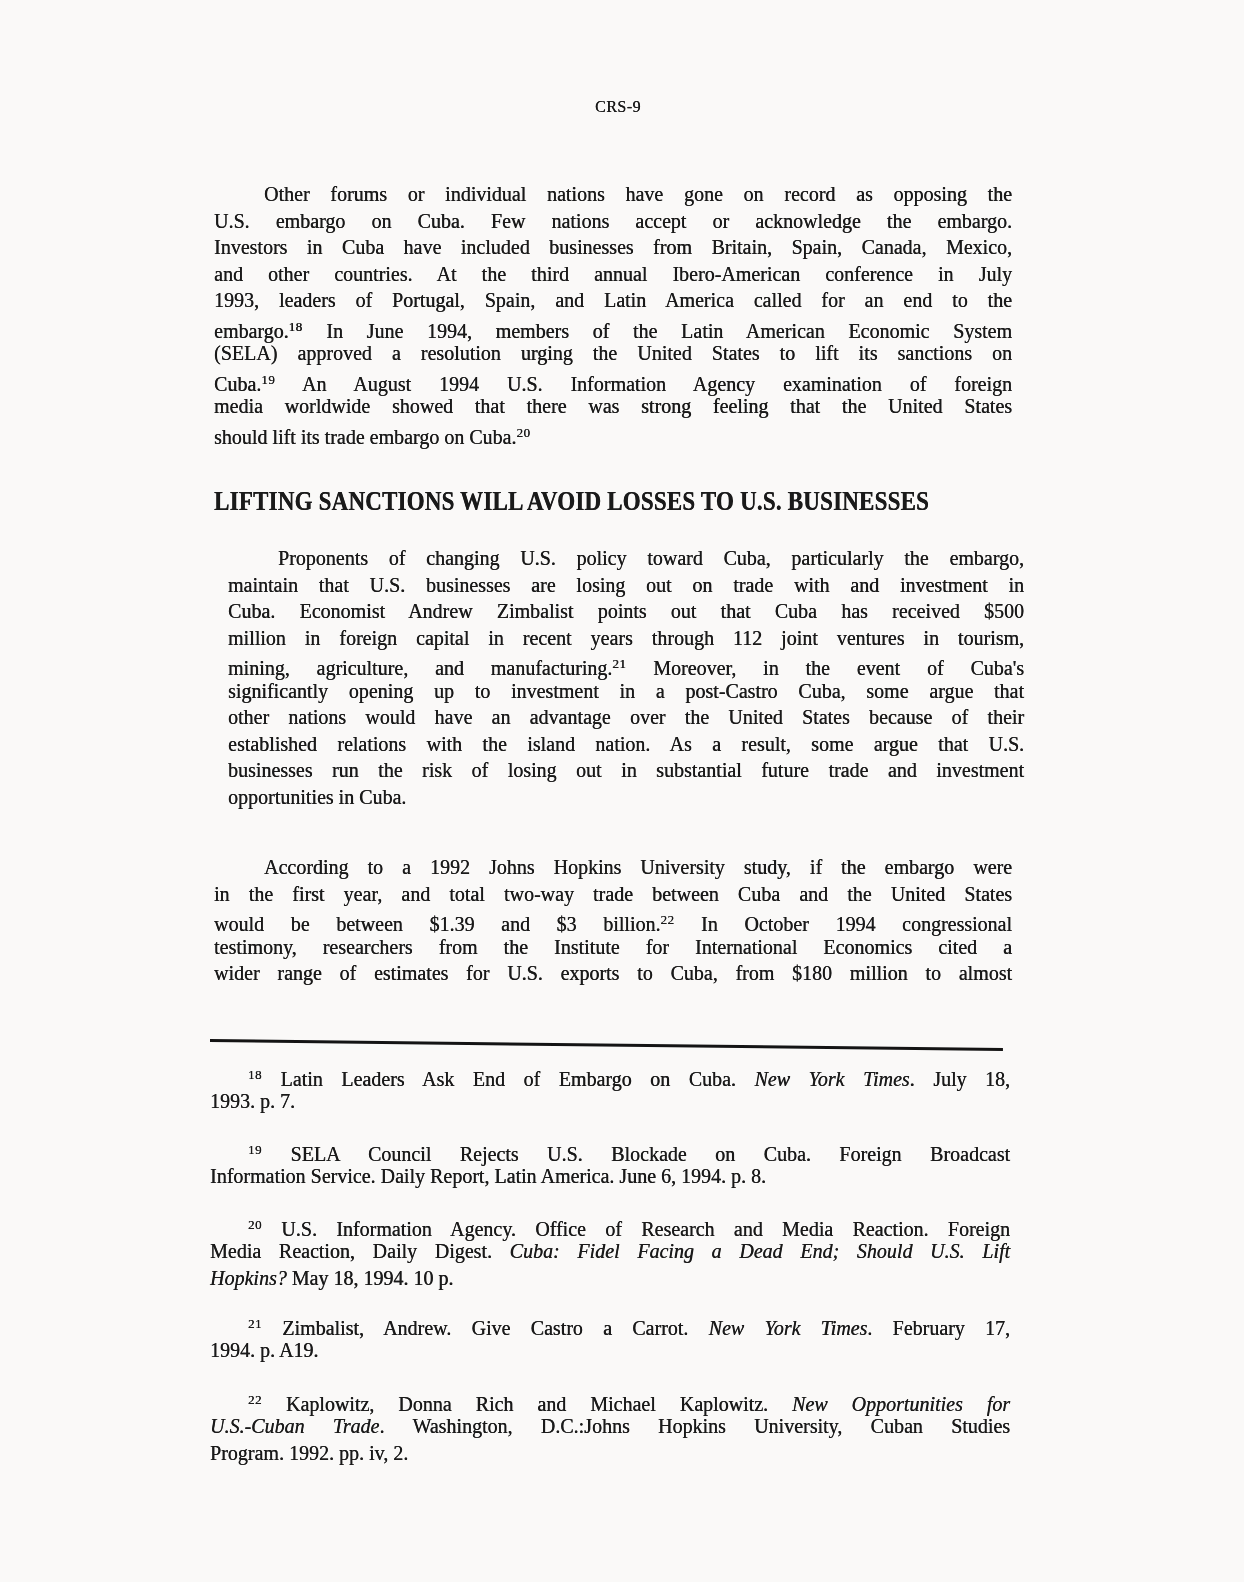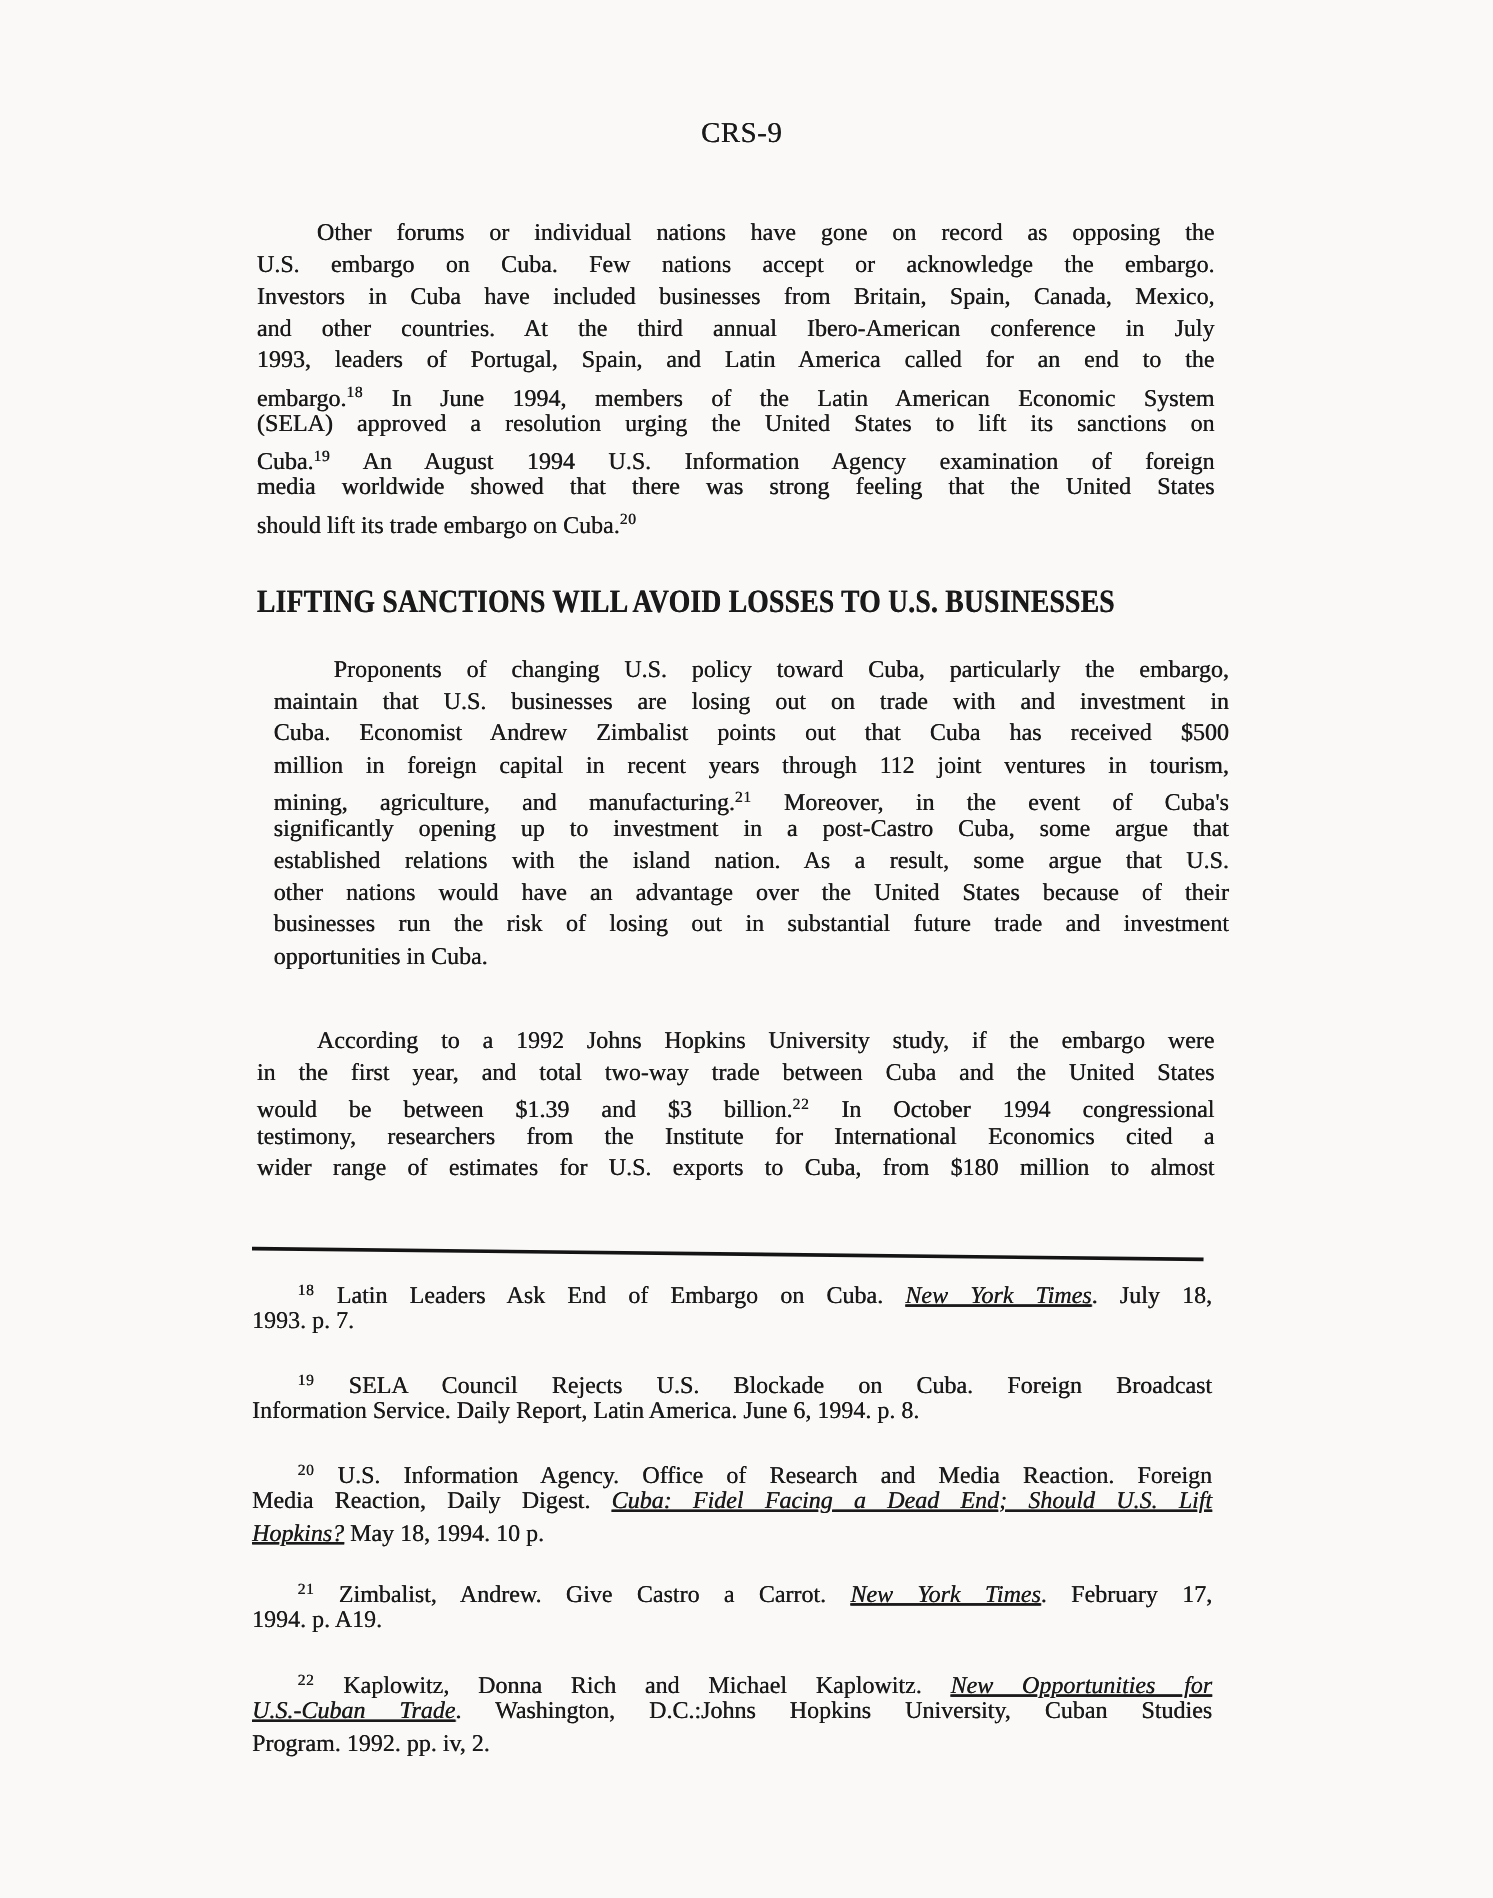--- a/index.html
+++ b/index.html
@@ -19,25 +19,25 @@
     text-align: justify;
     text-align-last: justify;
     white-space: nowrap;
     text-shadow: 0.3px 0 0 currentColor;
   }
   .line.last { text-align-last: left; }
   .line.indent { padding-left: 50px; }
   .fn .line { line-height: 27px; height: 27px; }
   .fn .line.indent { padding-left: 38px; }
   .sup { font-size: 13px; vertical-align: 7px; letter-spacing: 0.5px; }
-  .i { font-style: italic; text-decoration: underline; }
+  .i { font-style: italic; }
 
   #page-number {
     position: absolute; top: 98px; left: 0; width: 1236px;
-    text-align: center; font-size: 24px; letter-spacing: 0.5px;
+    text-align: center; font-size: 16px; letter-spacing: 0.5px;
     text-shadow: 0.3px 0 0 currentColor;
   }
   #para-opposition { top: 181px; left: 214px; width: 798px; }
   #section-heading {
     position: absolute; top: 486px; left: 214px; width: 800px;
     margin: 0; font-size: 23px; font-weight: bold; letter-spacing: 0.2px;
     transform: scaleY(1.18); transform-origin: left top;
     white-space: nowrap;
     text-shadow: 0.35px 0 0 currentColor;
   }
@@ -76,22 +76,22 @@
 
   <h2 id="section-heading">LIFTING SANCTIONS WILL AVOID LOSSES TO U.S. BUSINESSES</h2>
 
   <div class="block" id="para-proponents">
       <div class="line indent"><span>Proponents of changing U.S. policy toward Cuba, particularly the embargo,</span></div>
       <div class="line"><span>maintain that U.S. businesses are losing out on trade with and investment in</span></div>
       <div class="line"><span>Cuba. Economist Andrew Zimbalist points out that Cuba has received $500</span></div>
       <div class="line"><span>million in foreign capital in recent years through 112 joint ventures in tourism,</span></div>
       <div class="line"><span>mining, agriculture, and manufacturing.</span><span class="sup">21</span><span> Moreover, in the event of Cuba's</span></div>
       <div class="line"><span>significantly opening up to investment in a post-Castro Cuba, some argue that</span></div>
+      <div class="line"><span>other nations would have an advantage over the United States because of their</span></div>
       <div class="line"><span>established relations with the island nation. As a result, some argue that U.S.</span></div>
-      <div class="line"><span>other nations would have an advantage over the United States because of their</span></div>
       <div class="line"><span>businesses run the risk of losing out in substantial future trade and investment</span></div>
       <div class="line last"><span>opportunities in Cuba.</span></div>
     </div>
 
   <div class="block" id="para-hopkins">
       <div class="line indent"><span>According to a 1992 Johns Hopkins University study, if the embargo were</span></div>
       <div class="line"><span>in the first year, and total two-way trade between Cuba and the United States</span></div>
       <div class="line"><span>would be between $1.39 and $3 billion.</span><span class="sup">22</span><span> In October 1994 congressional</span></div>
       <div class="line"><span>testimony, researchers from the Institute for International Economics cited a</span></div>
       <div class="line"><span>wider range of estimates for U.S. exports to Cuba, from $180 million to almost</span></div>

